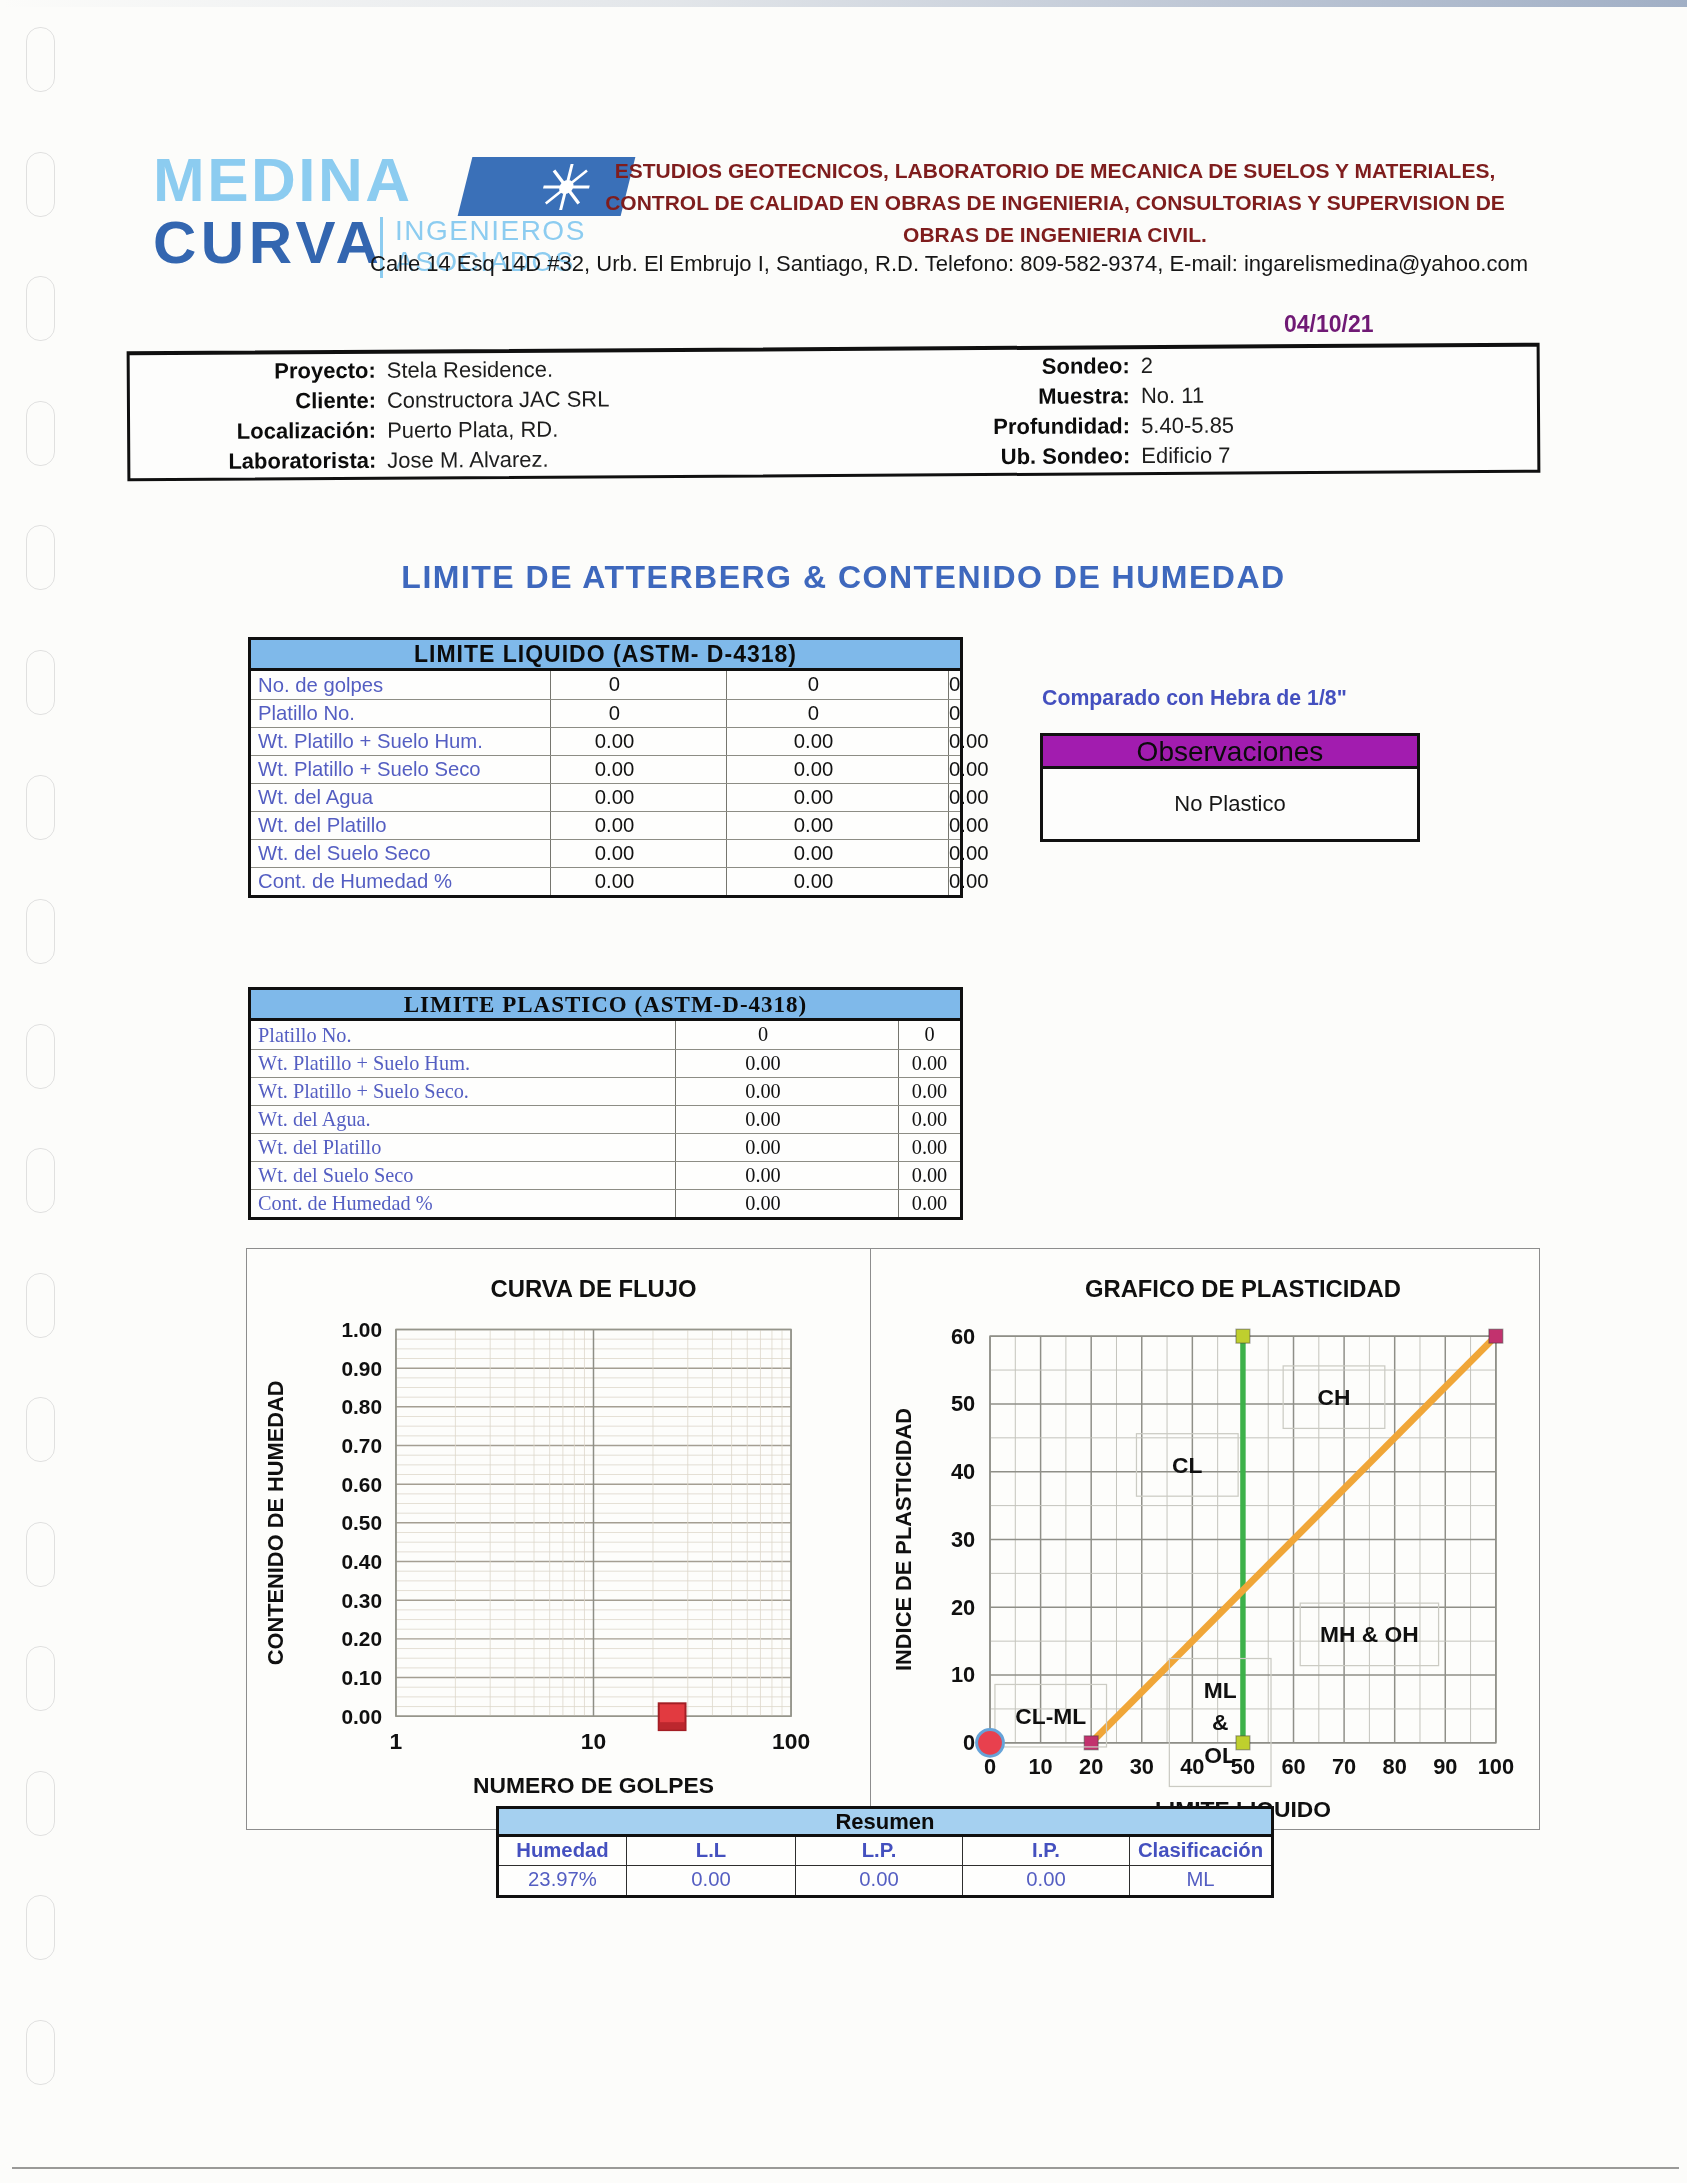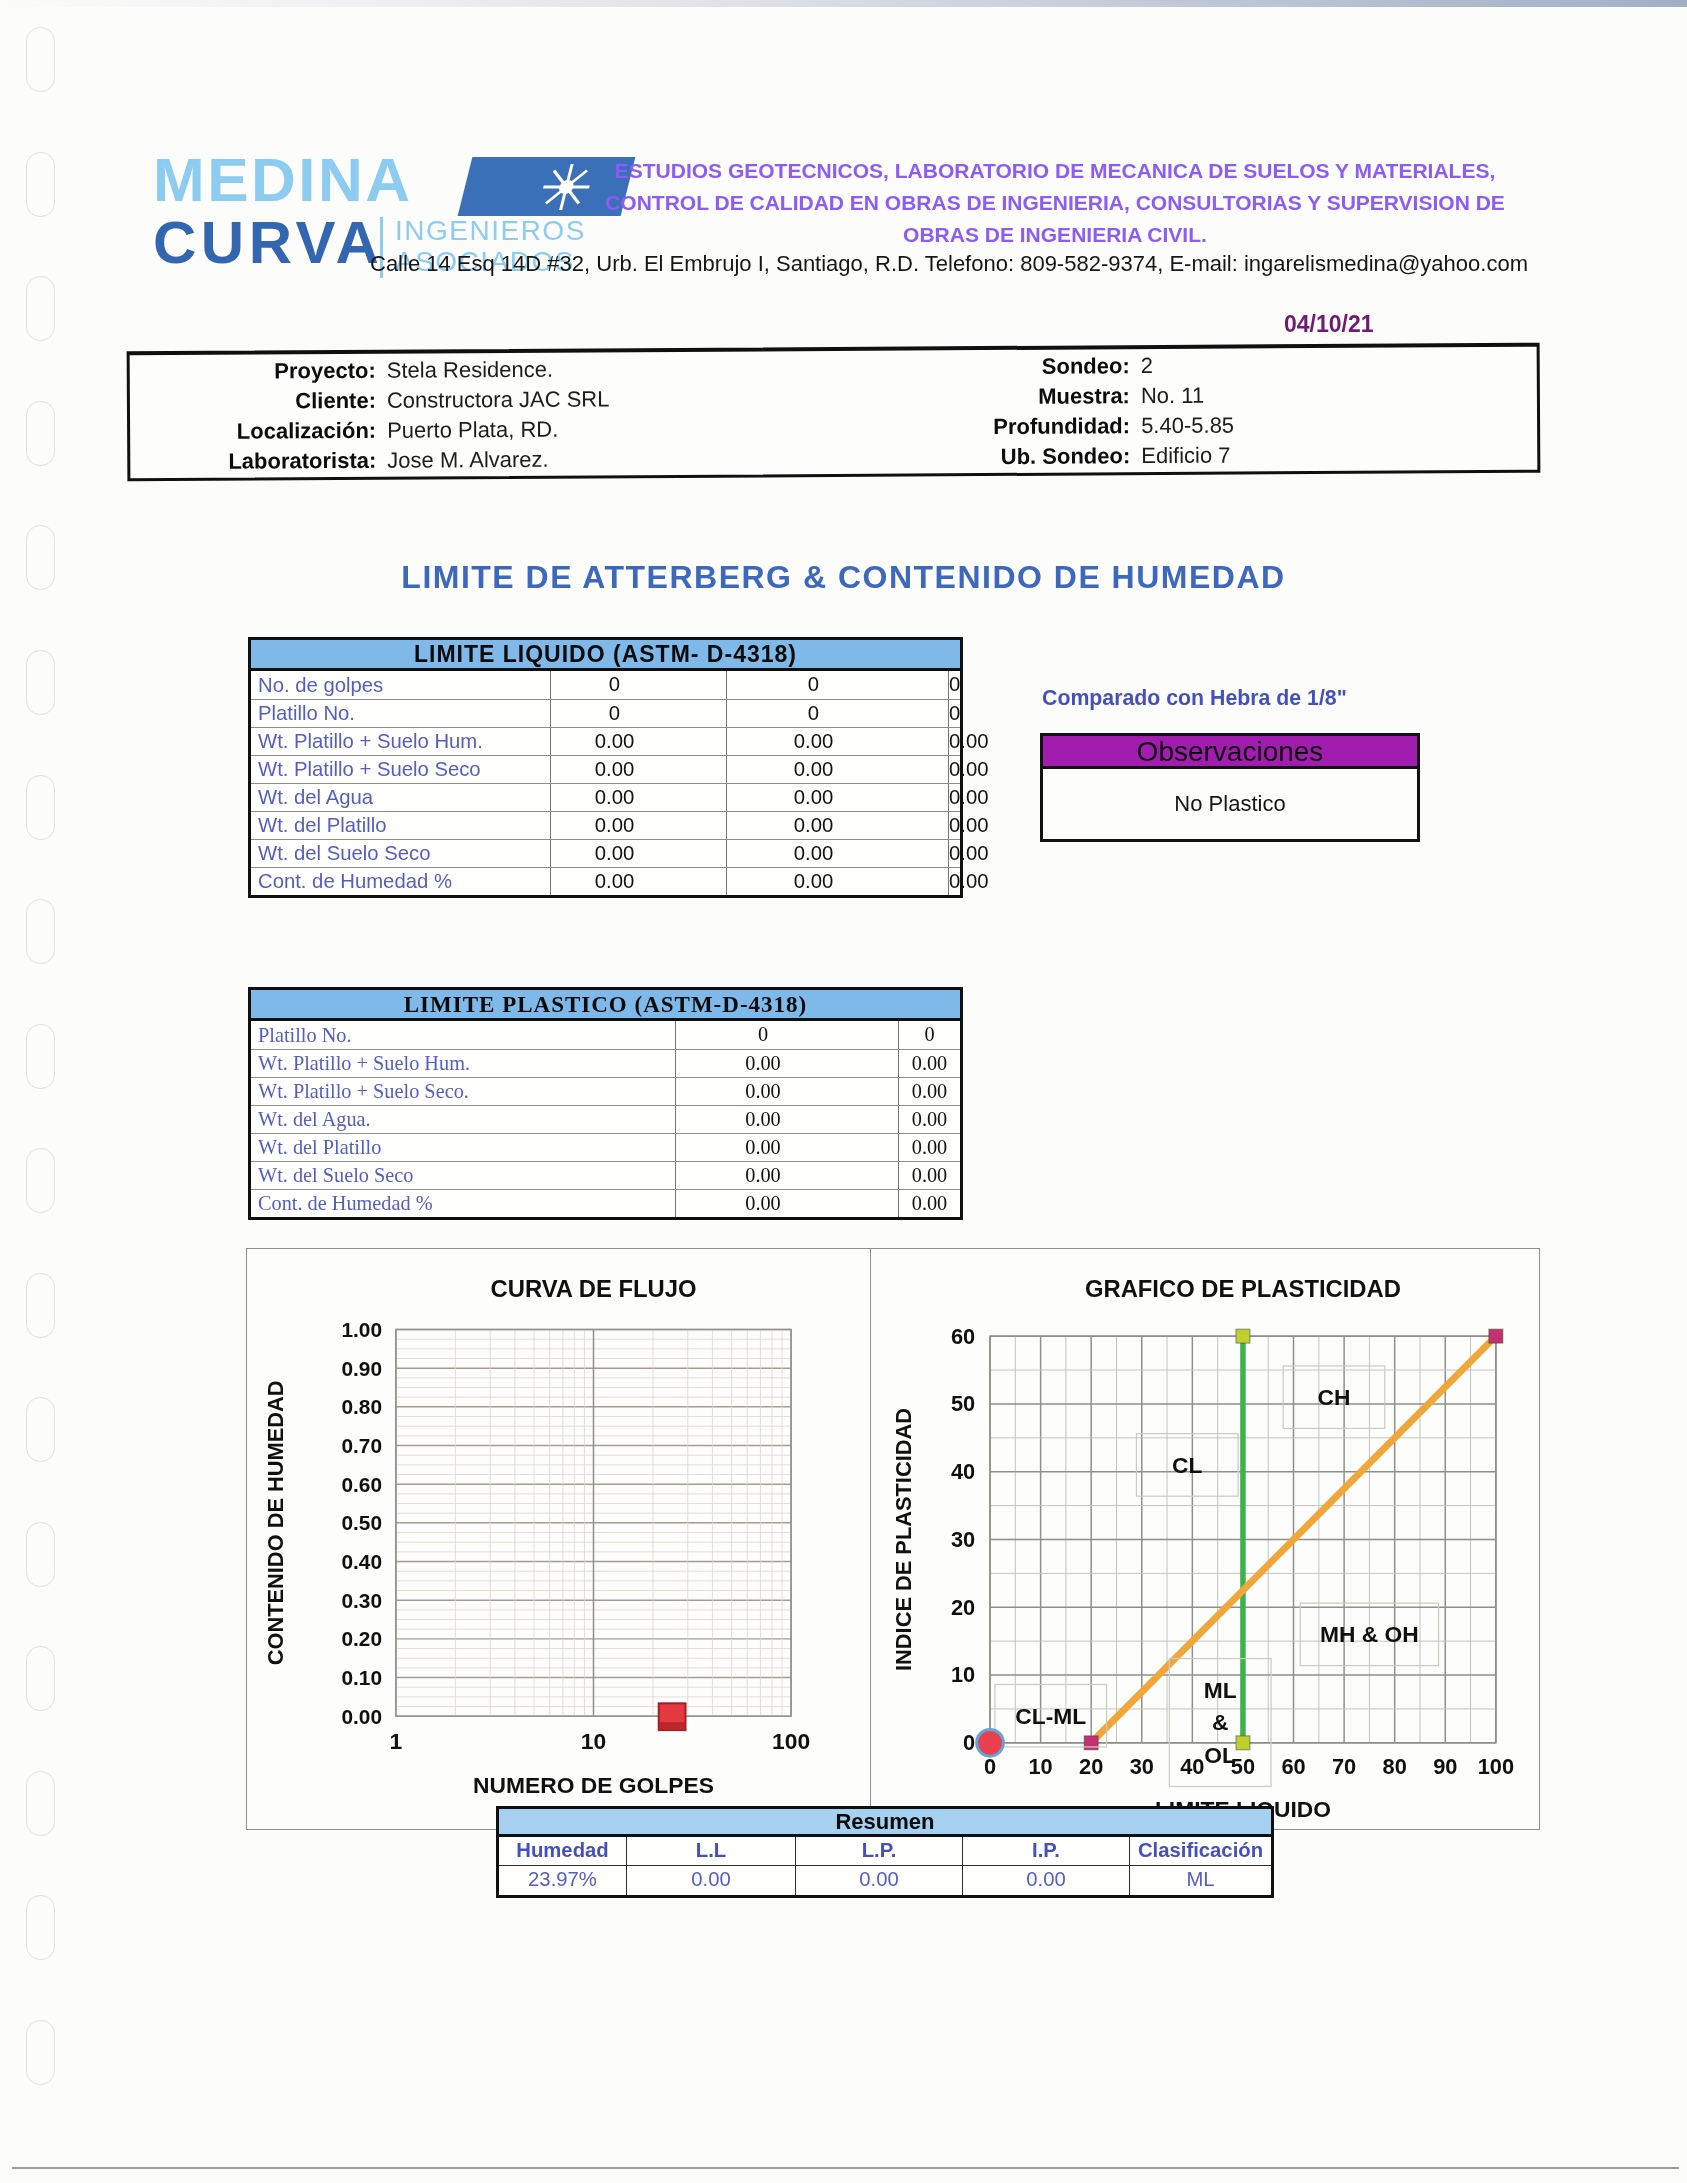--- a/index.html
+++ b/index.html
@@ -21,21 +21,21 @@
 
   
   .logo-word1 { left:153px; top:144px; font-size:62px; font-weight:900; color:#8cccf0; letter-spacing:2.5px; }
   .logo-flag { left:465px; top:157px; width:163px; height:59px; background:#3a70b8; transform:skewX(-14deg); }
   .flag-star { position:absolute; left:74px; top:4px; }
   .logo-word2 { left:153px; top:208px; font-size:60px; font-weight:900; color:#3366b0; letter-spacing:4.5px; }
   .logo-rule { left:380px; top:217px; width:3px; height:61px; background:#8cccf0; }
   .logo-sub { left:395px; top:215px; font-size:28px; font-weight:400; color:#8cccf0; line-height:31px; letter-spacing:1.5px; }
 
   .org-desc { left:581px; top:155px; width:948px; text-align:center;
-    font-size:21px; font-weight:700; color:#8b5cf6; line-height:32px; }
+    font-size:21px; font-weight:700; color:#7f1d1d; line-height:32px; }
   .address { left:119px; top:251px; width:1409px; text-align:right; font-size:22px; color:#161616; }
   .date { left:1284px; top:311px; font-size:23px; font-weight:700; color:#701a75; }
 
   
   .info-box { left:127px; top:347px; width:1413px; height:130px;
     border:3px solid #101010; border-top-width:4.5px; background:#fdfdfc; transform:rotate(-0.35deg); }
   .info-grid { display:grid; grid-template-columns:246px 510px 244px 1fr; padding-top:2px; }
   .info-grid > div { height:30px; line-height:30px; font-size:22px; white-space:nowrap; }
   .info-label { text-align:right; font-weight:700; color:#0c0c0c; }
   .info-value { padding-left:11px; color:#1d1d1d; }

